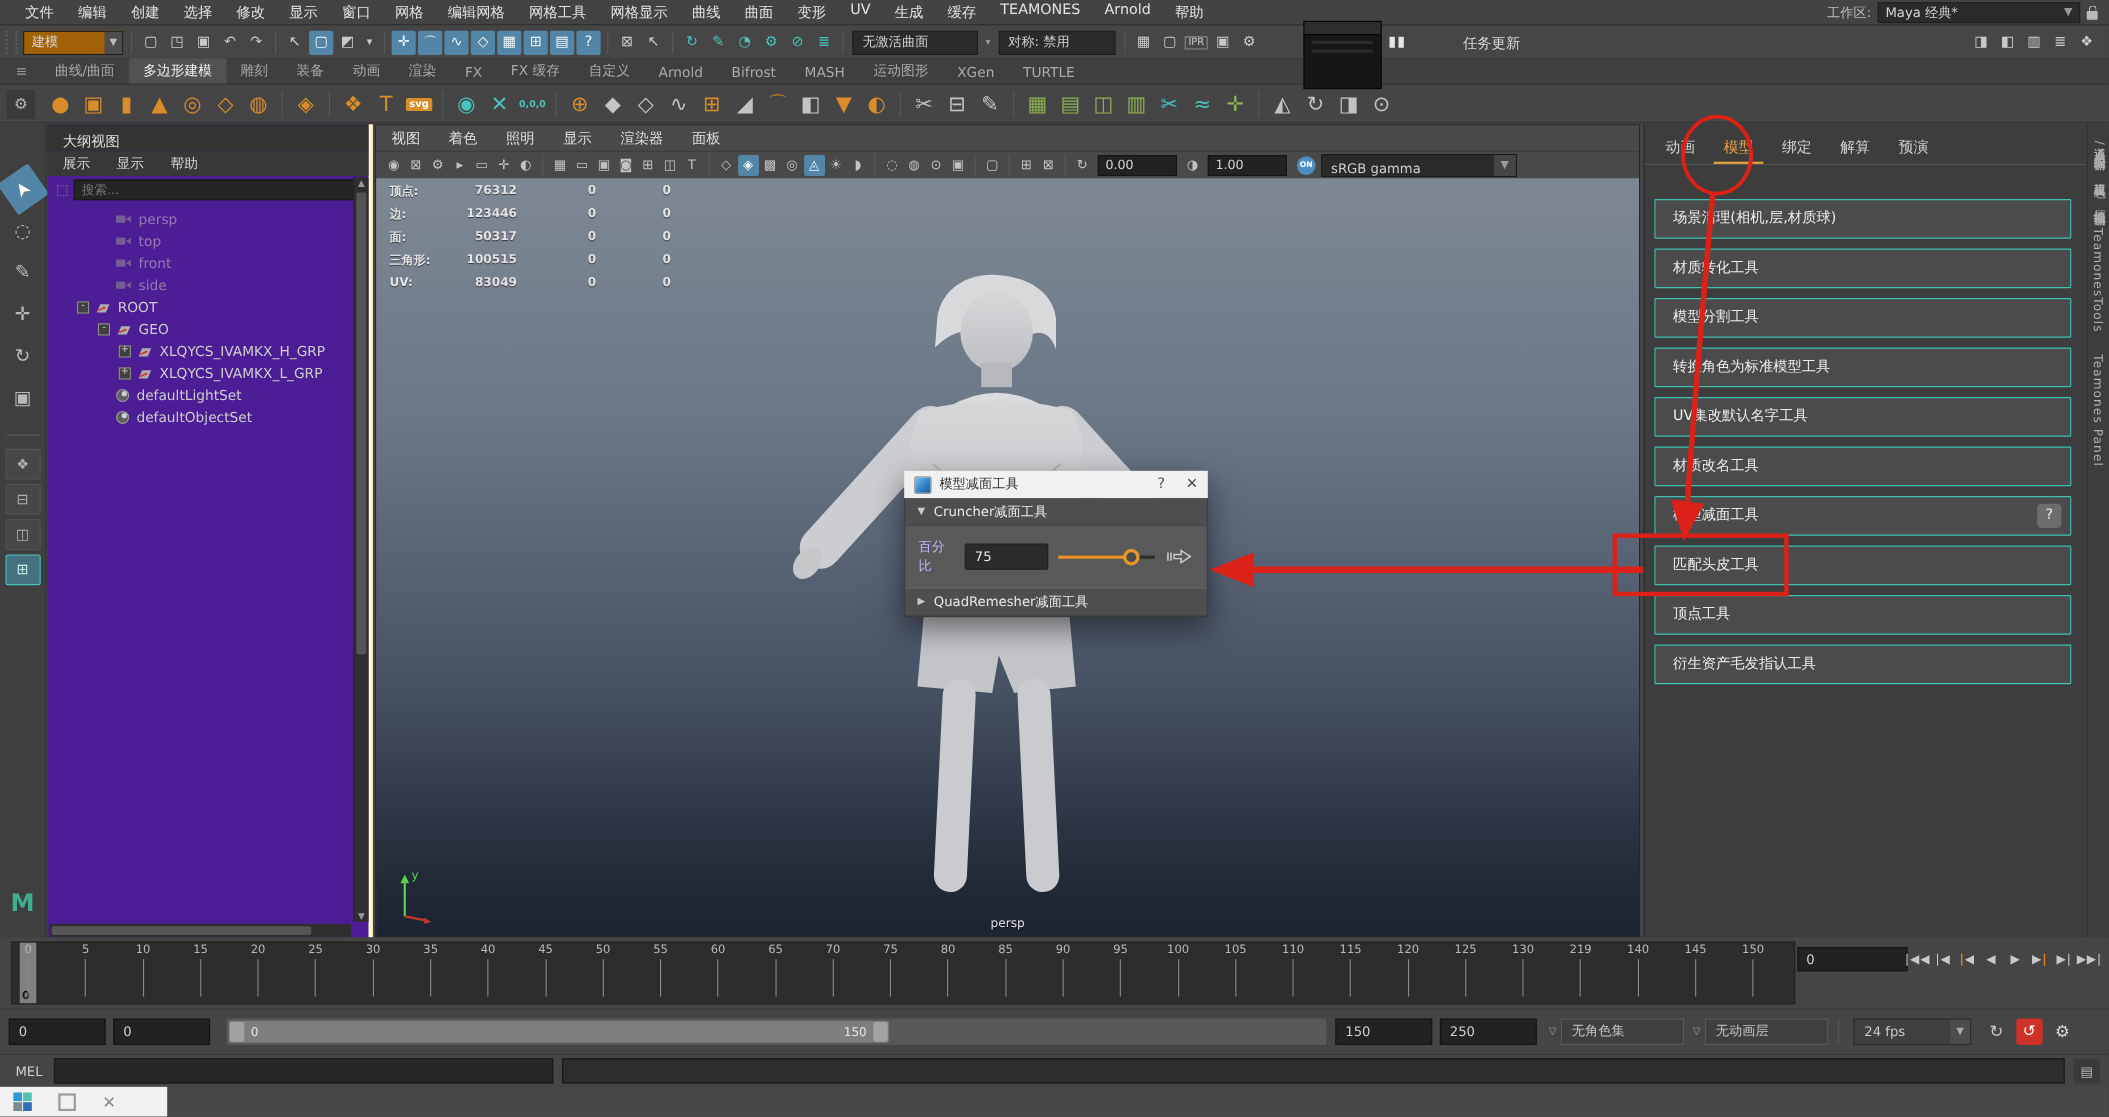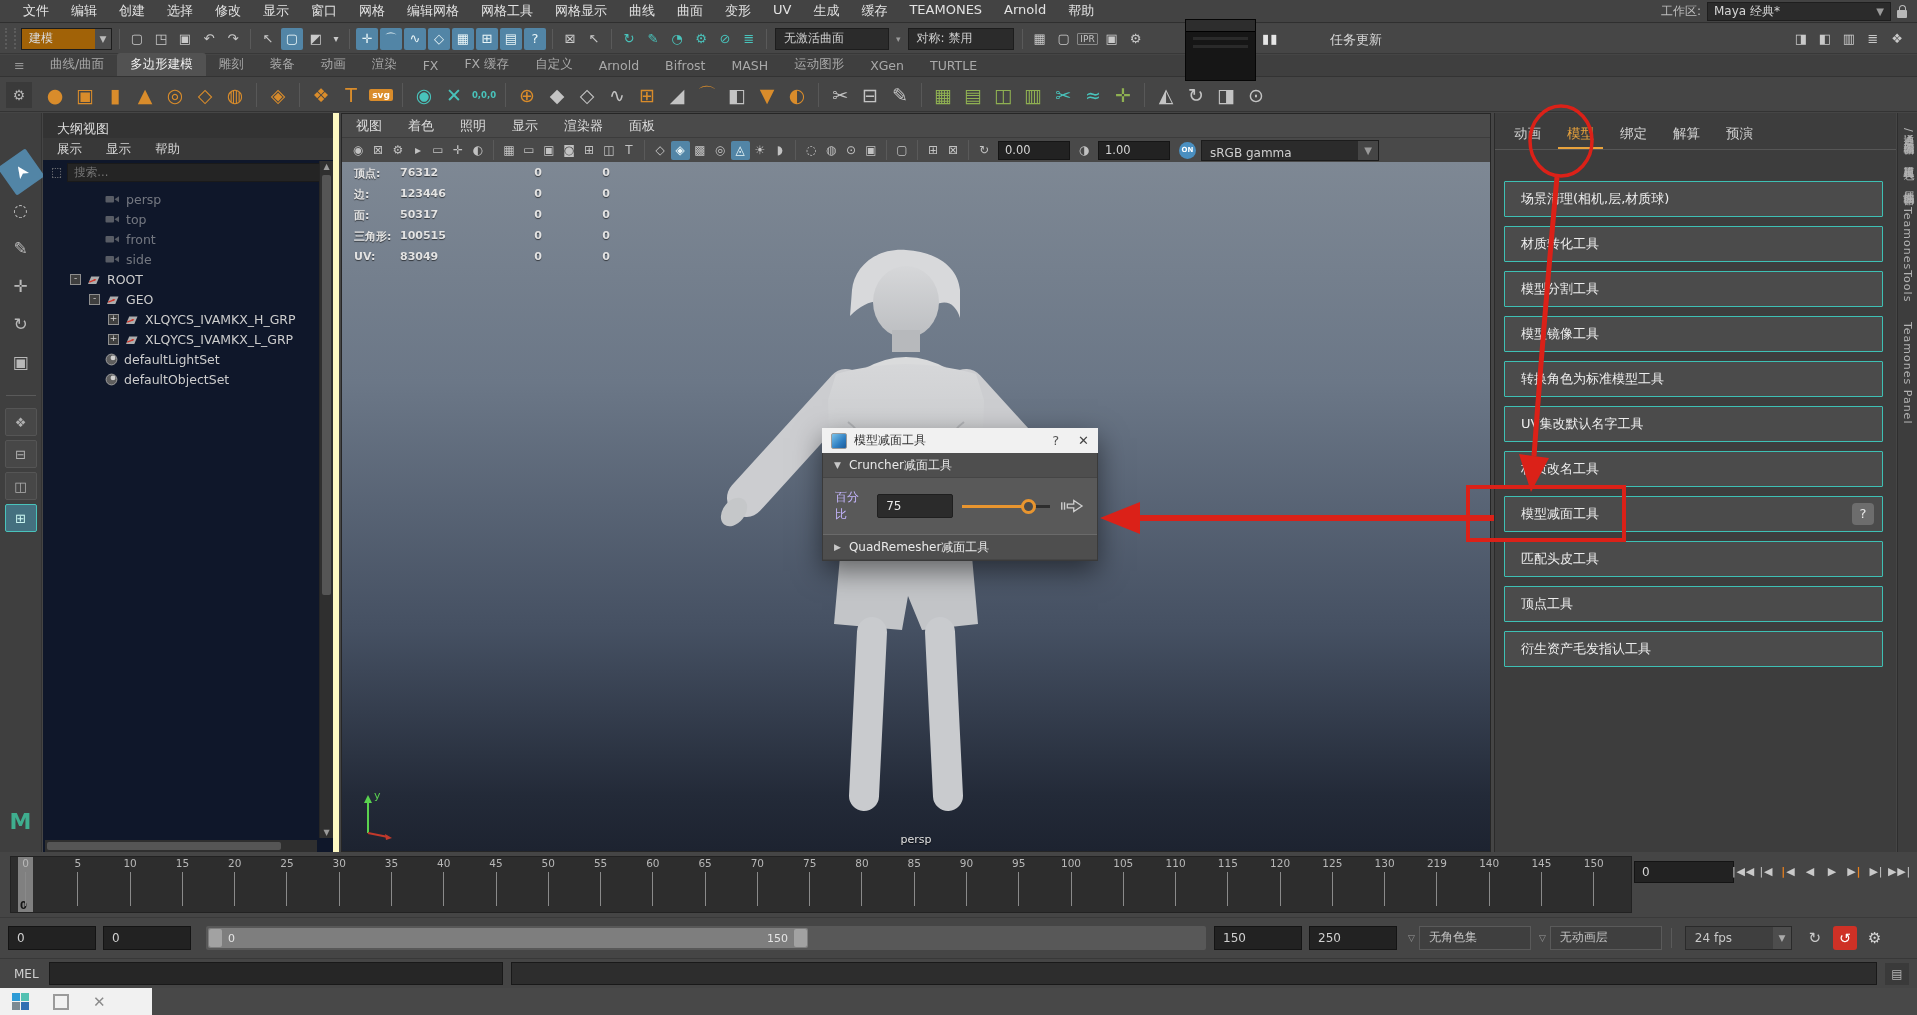--- a/index.html
+++ b/index.html
@@ -54,21 +54,21 @@
   
   .toolbox{position:absolute;left:0;top:0;width:42px;height:100%;background:#3f3f3f;border-right:1px solid #333;display:flex;flex-direction:column;align-items:center;padding-top:40px;box-sizing:border-box;}
   .tool{width:34px;height:34px;margin:2px 0;display:flex;align-items:center;justify-content:center;color:#b9b9b9;font-size:17px;border-radius:2px;}
   .tool.active{background:#5285a6;color:#fff;}
   .tool.rot{transform:rotate(-125deg);}
   .tb-div{width:30px;height:1px;background:#5a5a5a;margin:14px 0 10px;}
   .ltool{width:30px;height:26px;margin:2px 0;display:flex;align-items:center;justify-content:center;color:#b0b0b0;font-size:13px;border:1px solid #555;border-radius:2px;background:#474747;}
   .ltool.active{background:#44707f;color:#c8f4ef;border-color:#49c3bb;}
   .maya-logo{margin-top:auto;margin-bottom:18px;font-size:22px;font-weight:bold;color:#3fae8f;}
   
-  .outliner{position:absolute;left:43px;top:0;width:296px;height:100%;background:#0f172a;border-right:6px solid #fef9c3;box-sizing:border-box;}
+  .outliner{position:absolute;left:43px;top:0;width:296px;height:100%;background:#4c1d95;border-right:4px solid #fef9c3;box-sizing:border-box;}
   .ol-title{height:25px;display:flex;align-items:flex-end;padding-left:14px;color:#dedede;font-size:13px;background:#333;}
   .ol-menus{height:22px;display:flex;gap:24px;align-items:center;padding-left:14px;color:#d5d5d5;font-size:12.5px;background:#383838;}
   .ol-search{height:24px;display:flex;align-items:center;padding:0 12px 0 8px;gap:5px;}
   .ol-search .selic{color:#8a8a8a;font-size:12px;}
   .ol-search input{flex:1;height:17px;background:#242424;border:1px solid #1a1a1a;color:#bbb;font-size:11.5px;padding:0 6px;font-family:inherit;}
   .ol-tree{position:absolute;top:76px;left:0;right:14px;bottom:14px;overflow:hidden;}
   .ol-row{height:20px;display:flex;align-items:center;color:#cdcdcd;font-size:12.5px;white-space:nowrap;}
   .ol-row.dim{opacity:.52;}
   .expbox{width:9px;height:9px;border:1px solid #8e8e8e;color:#cfcfcf;font-size:9px;line-height:7px;text-align:center;margin-right:5px;background:#3f3f3f;box-sizing:content-box;}
   .expslot{width:16px;display:flex;justify-content:flex-start;flex:none;}
@@ -85,21 +85,21 @@
   .vicon{min-width:19px;height:19px;display:flex;align-items:center;justify-content:center;color:#c2c2c2;font-size:12px;border-radius:2px;margin:0 .5px;}
   .vicon.active{background:#5285a6;color:#eaf6f8;}
   .vfield{width:58px;height:17px;background:#222;border:1px solid #151515;color:#d5d5d5;font-size:11.5px;padding:0 6px;display:flex;align-items:center;margin:0 4px;}
   .onbadge{width:17px;height:17px;border-radius:50%;background:#4a8fc0;color:#fff;font-size:7px;font-weight:bold;display:flex;align-items:center;justify-content:center;margin:0 5px;}
   .srgb-dd{width:168px;height:19px;background:#2b2b2b;border:1px solid #1c1c1c;display:flex;align-items:flex-end;padding-left:8px;color:#cfcfcf;}
   .srgb-dd .dd{margin-left:auto;width:20px;height:100%;display:flex;align-items:center;justify-content:center;color:#9a9a9a;font-size:10px;background:#454545;}
   .vp3d{position:absolute;left:0;top:48px;right:0;bottom:0;background:linear-gradient(180deg,#7e8894 0%,#6b7787 32%,#455062 68%,#232a38 92%,#1d2330 100%);overflow:hidden;}
   .hud{position:absolute;left:10px;top:4px;}
   .hud-row{position:relative;height:21px;width:280px;font-size:11px;font-weight:bold;color:#e3e3e3;text-shadow:0 1px 1px rgba(0,0,0,.6);}
   .hud-row .hl{position:absolute;left:2px;}
-  .hud-row .v1{position:absolute;left:48px;width:70px;}
+  .hud-row .v1{position:absolute;left:48px;width:70px;text-align:right;}
   .hud-row .v2{position:absolute;left:140px;width:50px;text-align:right;}
   .hud-row .v3{position:absolute;left:208px;width:50px;text-align:right;}
   .persp-label{position:absolute;bottom:5px;left:50%;transform:translateX(-50%);color:#e0e0e0;font-size:11px;text-shadow:0 1px 1px rgba(0,0,0,.7);}
   .axis{position:absolute;left:12px;bottom:10px;}
   .character{position:absolute;left:354px;top:74px;}
   
   .rpanel{position:absolute;left:1494px;top:0;width:402px;height:100%;background:#3d3d3d;border-left:1px solid #2b2b2b;box-sizing:border-box;}
   .rp-tabs{display:flex;gap:8px;padding:10px 0 0 10px;border-bottom:1px solid #565656;height:26px;box-sizing:content-box;}
   .rp-tab{padding:2px 9px 6px;color:#d2d2d2;font-size:13.5px;}
   .rp-tab.active{color:#e8a23c;border-bottom:2px solid #e8a23c;}
@@ -635,21 +635,20 @@
           <div class="rp-tab">动画</div>
           <div class="rp-tab active">模型</div>
           <div class="rp-tab">绑定</div>
           <div class="rp-tab">解算</div>
           <div class="rp-tab">预演</div>
         </div>
       <div class="rp-buttons" id="rp-buttons">
           <div class="rp-btn">场景清理(相机,层,材质球)</div>
           <div class="rp-btn">材质转化工具</div>
           <div class="rp-btn">模型分割工具</div>
-          <div class="rp-btn">模型镜像工具</div>
           <div class="rp-btn">转换角色为标准模型工具</div>
           <div class="rp-btn">UV集改默认名字工具</div>
           <div class="rp-btn">材质改名工具</div>
           <div class="rp-btn">模型减面工具<span class="rp-help">?</span></div>
           <div class="rp-btn">匹配头皮工具</div>
           <div class="rp-btn">顶点工具</div>
           <div class="rp-btn">衍生资产毛发指认工具</div>
         </div>
     </div>
 

